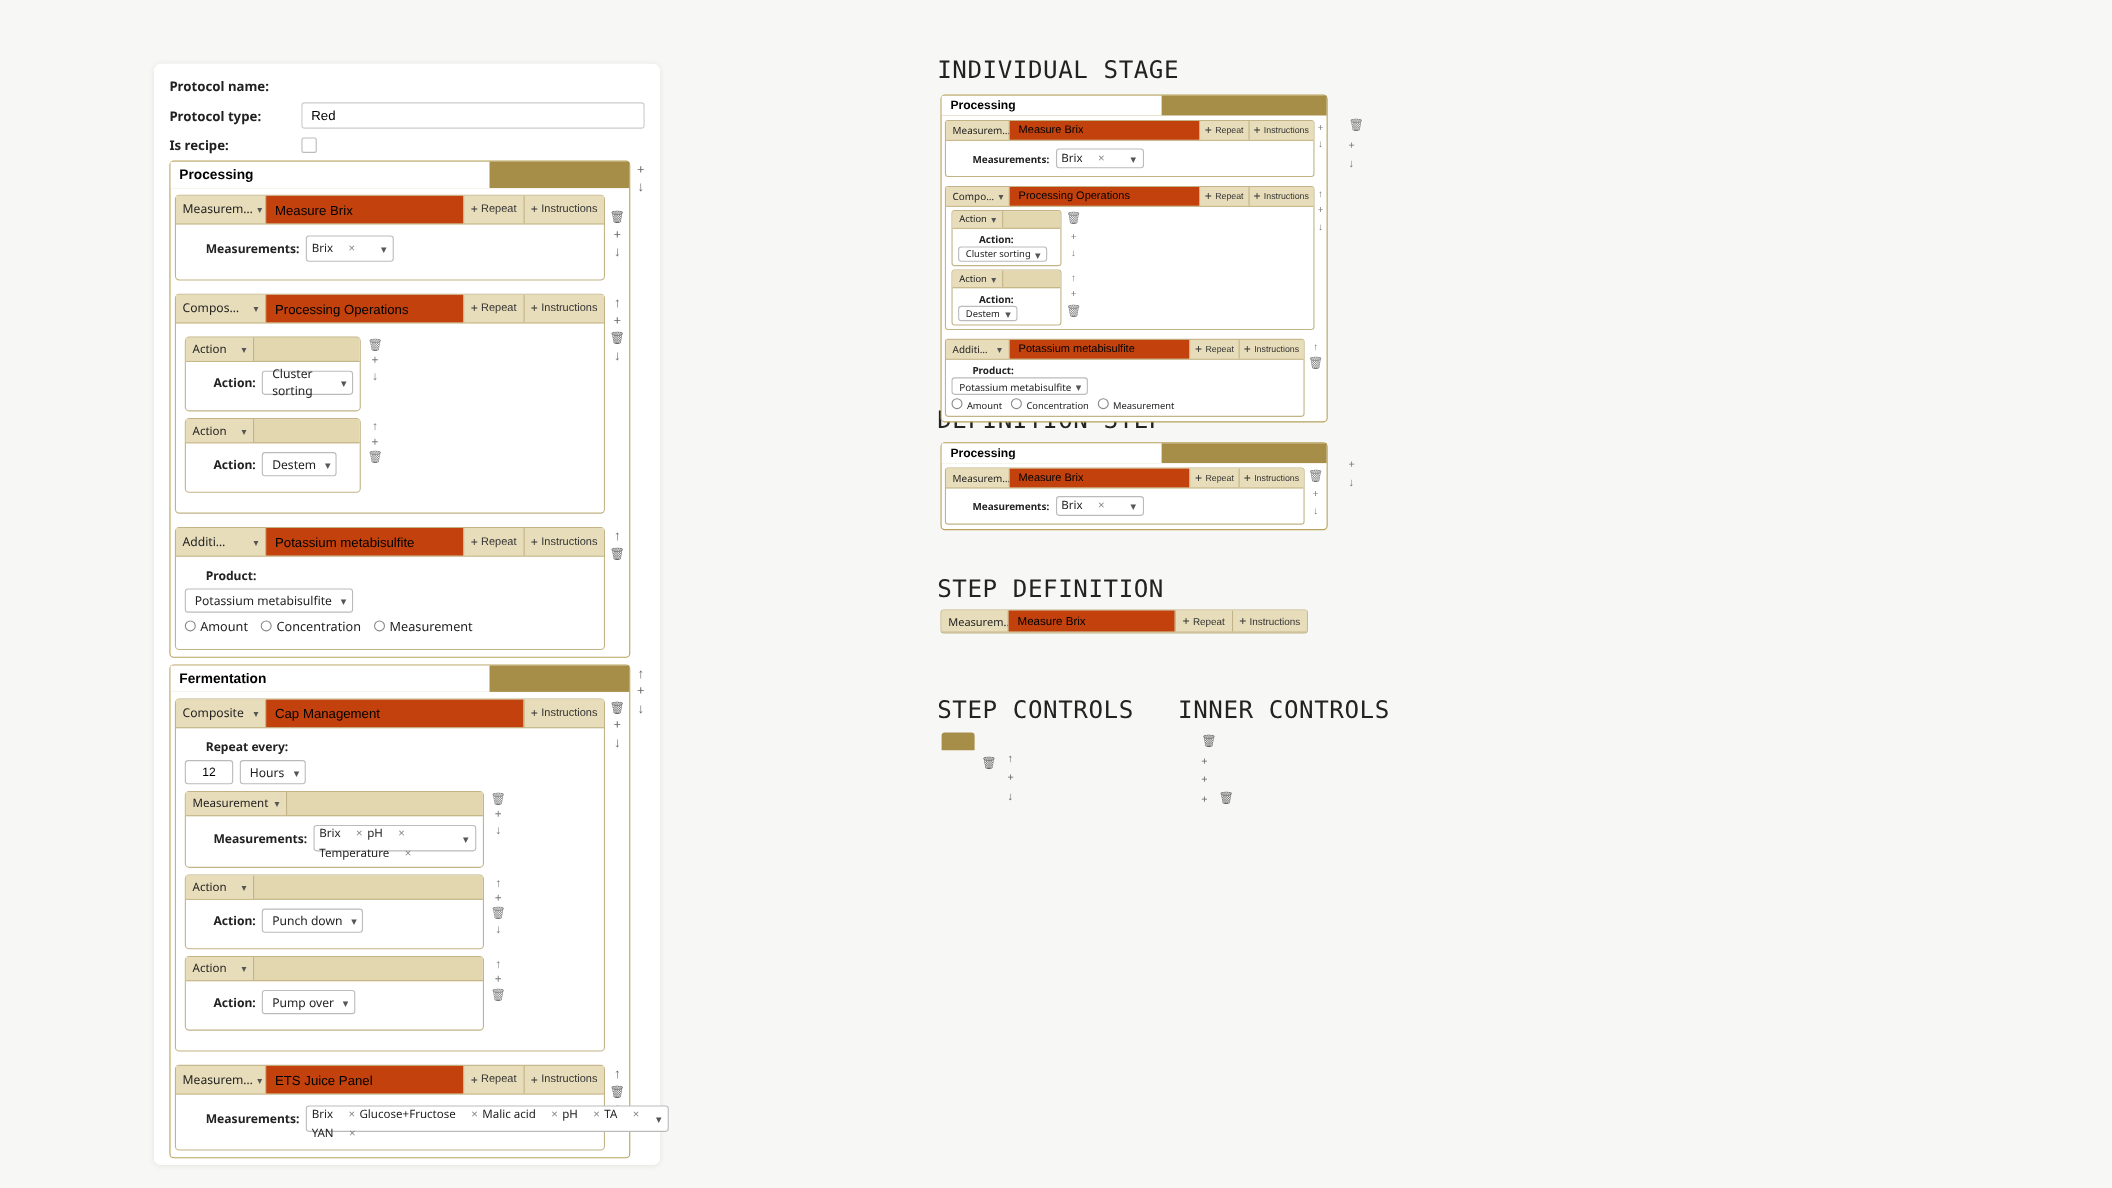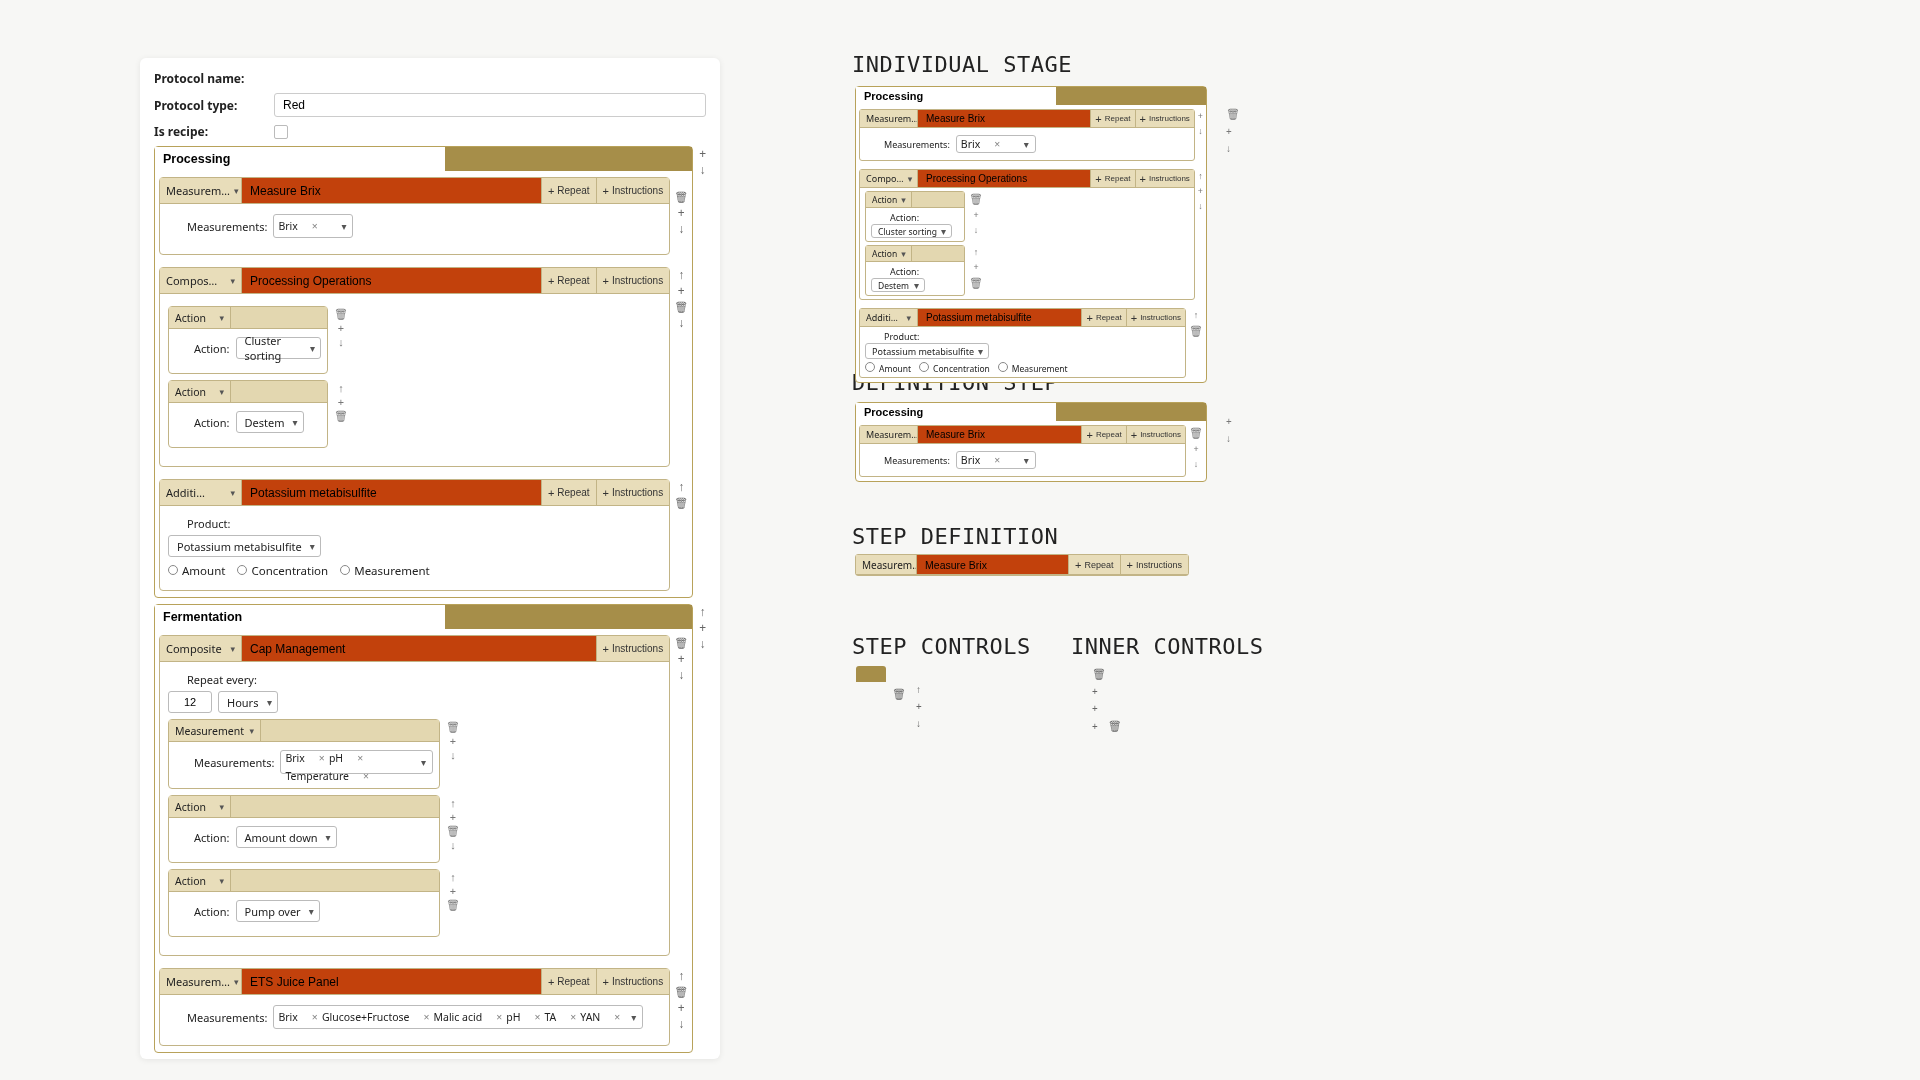--- a/index.html
+++ b/index.html
@@ -12,21 +12,21 @@
     height: 1080px;
     position: relative;
     font-size: 12px;
     color: #222;
   }
 
   
   .left-panel {
     position: absolute;
     left: 140px; top: 58px;
-    width: 580px;
+    width: 460px;
     background: #fff;
     border-radius: 6px;
     box-shadow: 0 1px 6px rgba(0,0,0,.08);
     padding: 12px 14px 0 14px;
   }
   .meta-row { display: flex; align-items: center; margin-bottom: 6px; }
   .meta-label { width: 120px; font-weight: 700; font-size: 12px; }
   .meta-input {
     flex: 1; height: 24px; border: 1px solid #ccc; border-radius: 3px;
     padding: 0 8px; font-size: 12px; background: #fff;
@@ -74,21 +74,21 @@
   }
   .step-header-btns { display: flex; }
   .btn-tiny {
     border: none; background: #e8ddba; border-left: 1px solid #c2b486;
     font-size: 10px; padding: 0 6px; display: flex; align-items: center;
     gap: 3px; cursor: pointer; color: #333;
   }
   .plus-glyph { font-size: 11px; }
   .step-body { padding: 6px 8px; }
   .field-row { display: flex; align-items: center; gap: 6px; margin: 4px 0; }
-  .field-label { font-weight: 400; font-size: 11px; padding-left: 19px; }
+  .field-label { font-weight: 700; font-size: 11px; padding-left: 19px; }
   .select {
     height: 22px; border: 1px solid #bbb; border-radius: 3px; background: #fff;
     font-size: 11px; padding: 0 18px 0 8px; display: inline-flex; align-items: center;
     position: relative; min-width: 60px; cursor: pointer;
   }
   .select::after {
     content: "▾"; position: absolute; right: 5px; font-size: 10px; color: #555;
   }
   .tags-box {
     height: 24px; border: 1px solid #bbb; border-radius: 3px; background: #fff;
@@ -456,21 +456,21 @@
               <div class="sub-action sub-large">
                 <div class="step-header">
                   <div class="step-type-select caret">
                       <span>Action</span>
                     </div>
                 </div>
                 <div class="sub-action-body">
                   <div class="field-row">
                     <span class="field-label">Action:</span>
                     <div class="select">
-                        <span>Amount down</span>
+                        <span>Punch down</span>
                       </div>
                   </div>
                 </div>
               </div>
               <div class="inner-controls">
                 <span>↑</span>
                 <span>+</span>
                 <span class="trash-glyph"></span>
                 <span>↓</span>
               </div>

